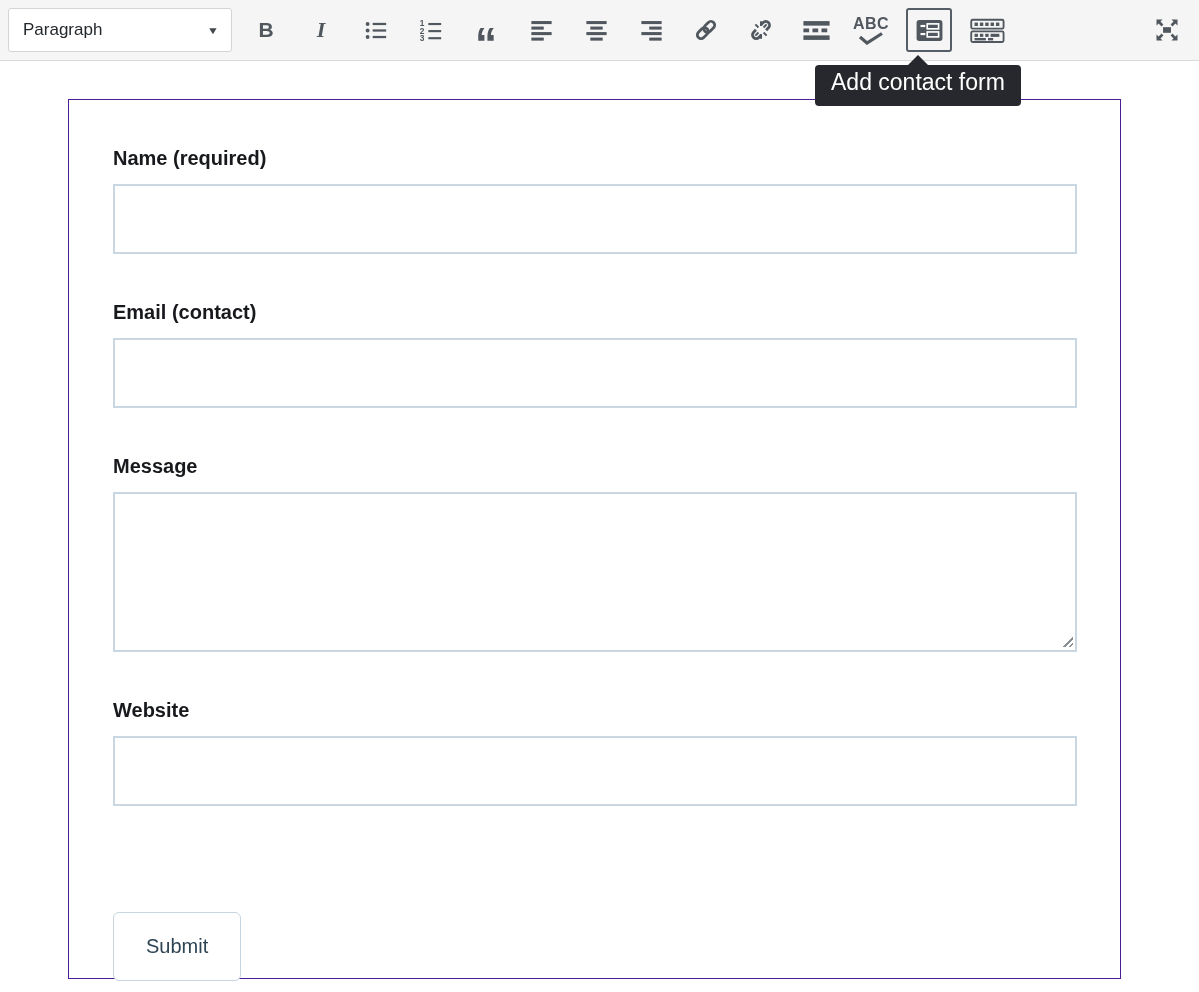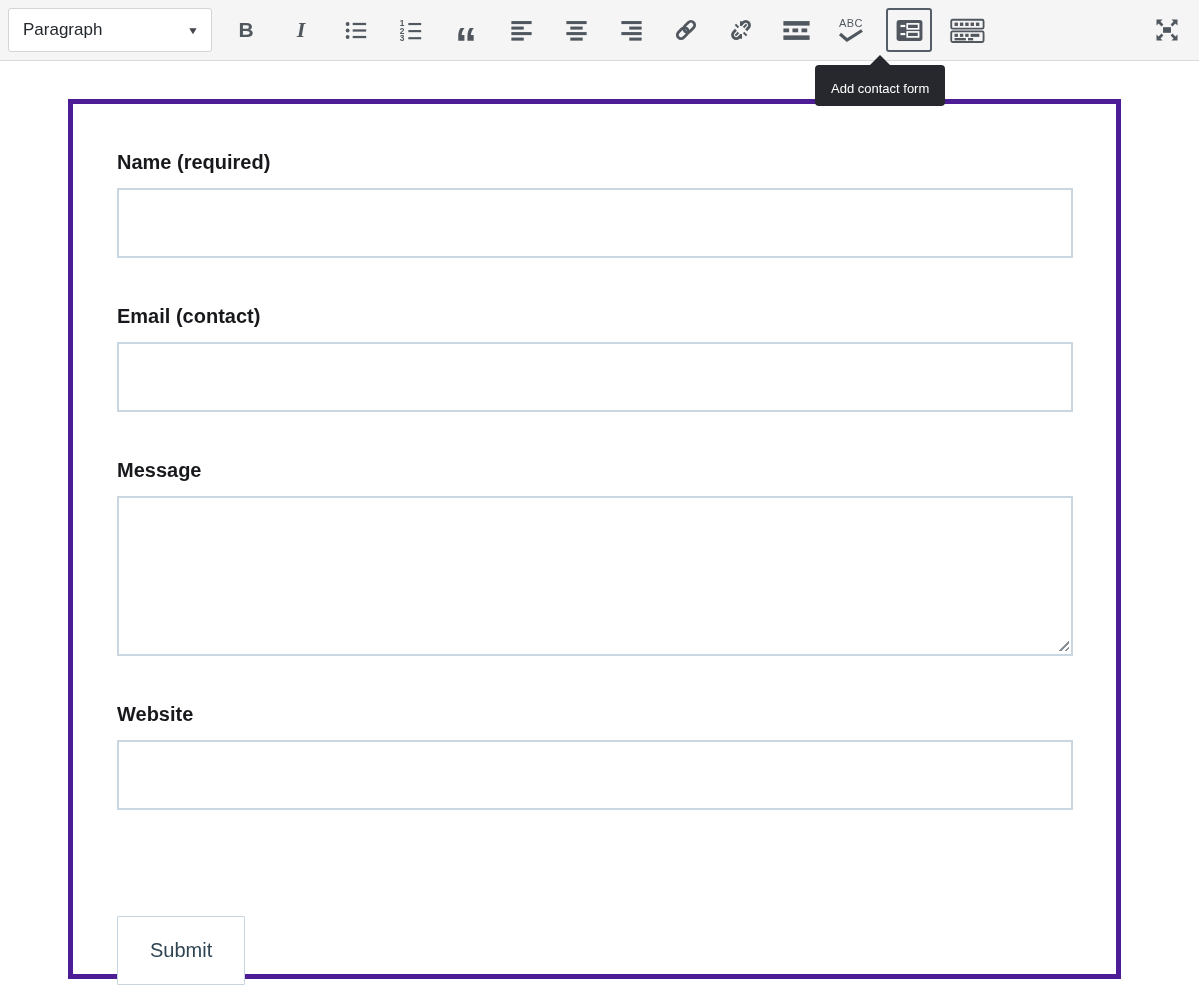--- a/index.html
+++ b/index.html
@@ -2,65 +2,65 @@
 <html><head>
 <meta charset="utf-8">
 <style>
   * { margin:0; padding:0; box-sizing:border-box; }
   html,body { width:1199px; height:992px; background:#ffffff;
     font-family:"Liberation Sans","DejaVu Sans",sans-serif; color:#1a1d21; overflow:hidden; }
 
   
   .toolbar { position:relative; height:61px; background:#f5f5f5;
     border-bottom:1px solid #d9dadb; display:flex; align-items:center; padding-left:8px; }
-  .para-select { width:204px; height:44px; background:#fff; border:1px solid #d3d4d5;
+  .para-select { width:224px; height:44px; background:#fff; border:1px solid #d3d4d5;
     border-radius:3px; display:flex; align-items:center; justify-content:space-between;
     padding:0 13px 0 14px; margin-right:14px; cursor:pointer; }
   .para-select .val { font-size:17px; color:#23282d; }
   .para-select .arrow { font-size:10px; color:#44484c; transform:scaleX(1.25); }
 
   .tb-btn { width:40px; height:40px; margin-right:15px; border:none; background:transparent;
     display:flex; flex-direction:column; align-items:center; justify-content:center;
     cursor:pointer; color:#50575e; flex:0 0 auto; }
   .tb-btn svg { display:block; }
   .glyph-b { font-size:21px; font-weight:700; color:#50575e; }
   .glyph-i { font-family:"Liberation Serif","DejaVu Serif",serif; font-style:italic;
     font-weight:700; font-size:22px; color:#50575e; }
   .glyph-quote { font-size:44px; font-weight:700; color:#50575e; line-height:0;
     position:relative; top:14px; }
-  .abc { font-size:11px; font-weight:400; letter-spacing:.4px; color:#50575e; line-height:1; }
+  .abc { font-size:16px; font-weight:700; letter-spacing:.4px; color:#50575e; line-height:1; }
   .tb-btn.active { width:46px; height:44px; border:2px solid #555d66; border-radius:3px; }
   .tb-fullscreen { margin-left:auto; margin-right:12px; }
 
   
   .tooltip { position:absolute; left:815px; top:65px; z-index:20; background:#26282d;
-    color:#fff; font-size:13px; padding:16px 16px 10px; border-radius:4px; white-space:nowrap; }
+    color:#fff; font-size:23px; padding:4px 16px 10px; border-radius:4px; white-space:nowrap; }
   .tooltip::before { content:""; position:absolute; top:-10px; left:50%; margin-left:-11px;
     border-left:11px solid transparent; border-right:11px solid transparent;
     border-bottom:11px solid #26282d; }
 
   
   .content { background:#fff; }
   .form-card { width:1053px; height:880px; margin:38px 0 0 68px;
-    border:5px solid #4c1d95; background:#fff; padding:46px 43px 43px 44px; }
+    border:1px solid #4c1d95; background:#fff; padding:46px 43px 43px 44px; }
   .field-group { margin-bottom:46px; }
   .field-label { font-size:20px; line-height:25px; font-weight:600; color:#17191c;
     margin-bottom:13px; }
   .field-input { display:block; width:100%; height:70px; background:#fff;
     border:2px solid #c8d7e1; border-radius:0; font-size:18px; padding:0 12px;
     font-family:inherit; color:#1a1d21; outline:none; }
   .ta-wrap { position:relative; }
   .field-textarea { display:block; width:100%; height:160px; background:#fff;
     border:2px solid #c8d7e1; border-radius:0; resize:none; font-size:18px; padding:10px 12px;
     font-family:inherit; color:#1a1d21; outline:none; }
   .grip { position:absolute; right:4px; bottom:5px; width:11px; height:11px;
     background:repeating-linear-gradient(135deg,#878f97 0 1.5px,transparent 1.5px 4.2px);
     clip-path:polygon(100% 0,100% 100%,0 100%); pointer-events:none; }
   .submit-btn { display:inline-block; margin-top:60px; padding:22px 32px; background:#fff;
-    border:1.5px solid #c6d5df; border-radius:1px; font-size:20px; color:#2e4453;
+    border:1.5px solid #c6d5df; border-radius:6px; font-size:20px; color:#2e4453;
     font-family:inherit; cursor:pointer; }
 </style>
 </head>
 <body>
 
 <div class="toolbar">
 
   <div class="para-select">
     <span class="val">Paragraph</span>
     <span class="arrow">▼</span>

